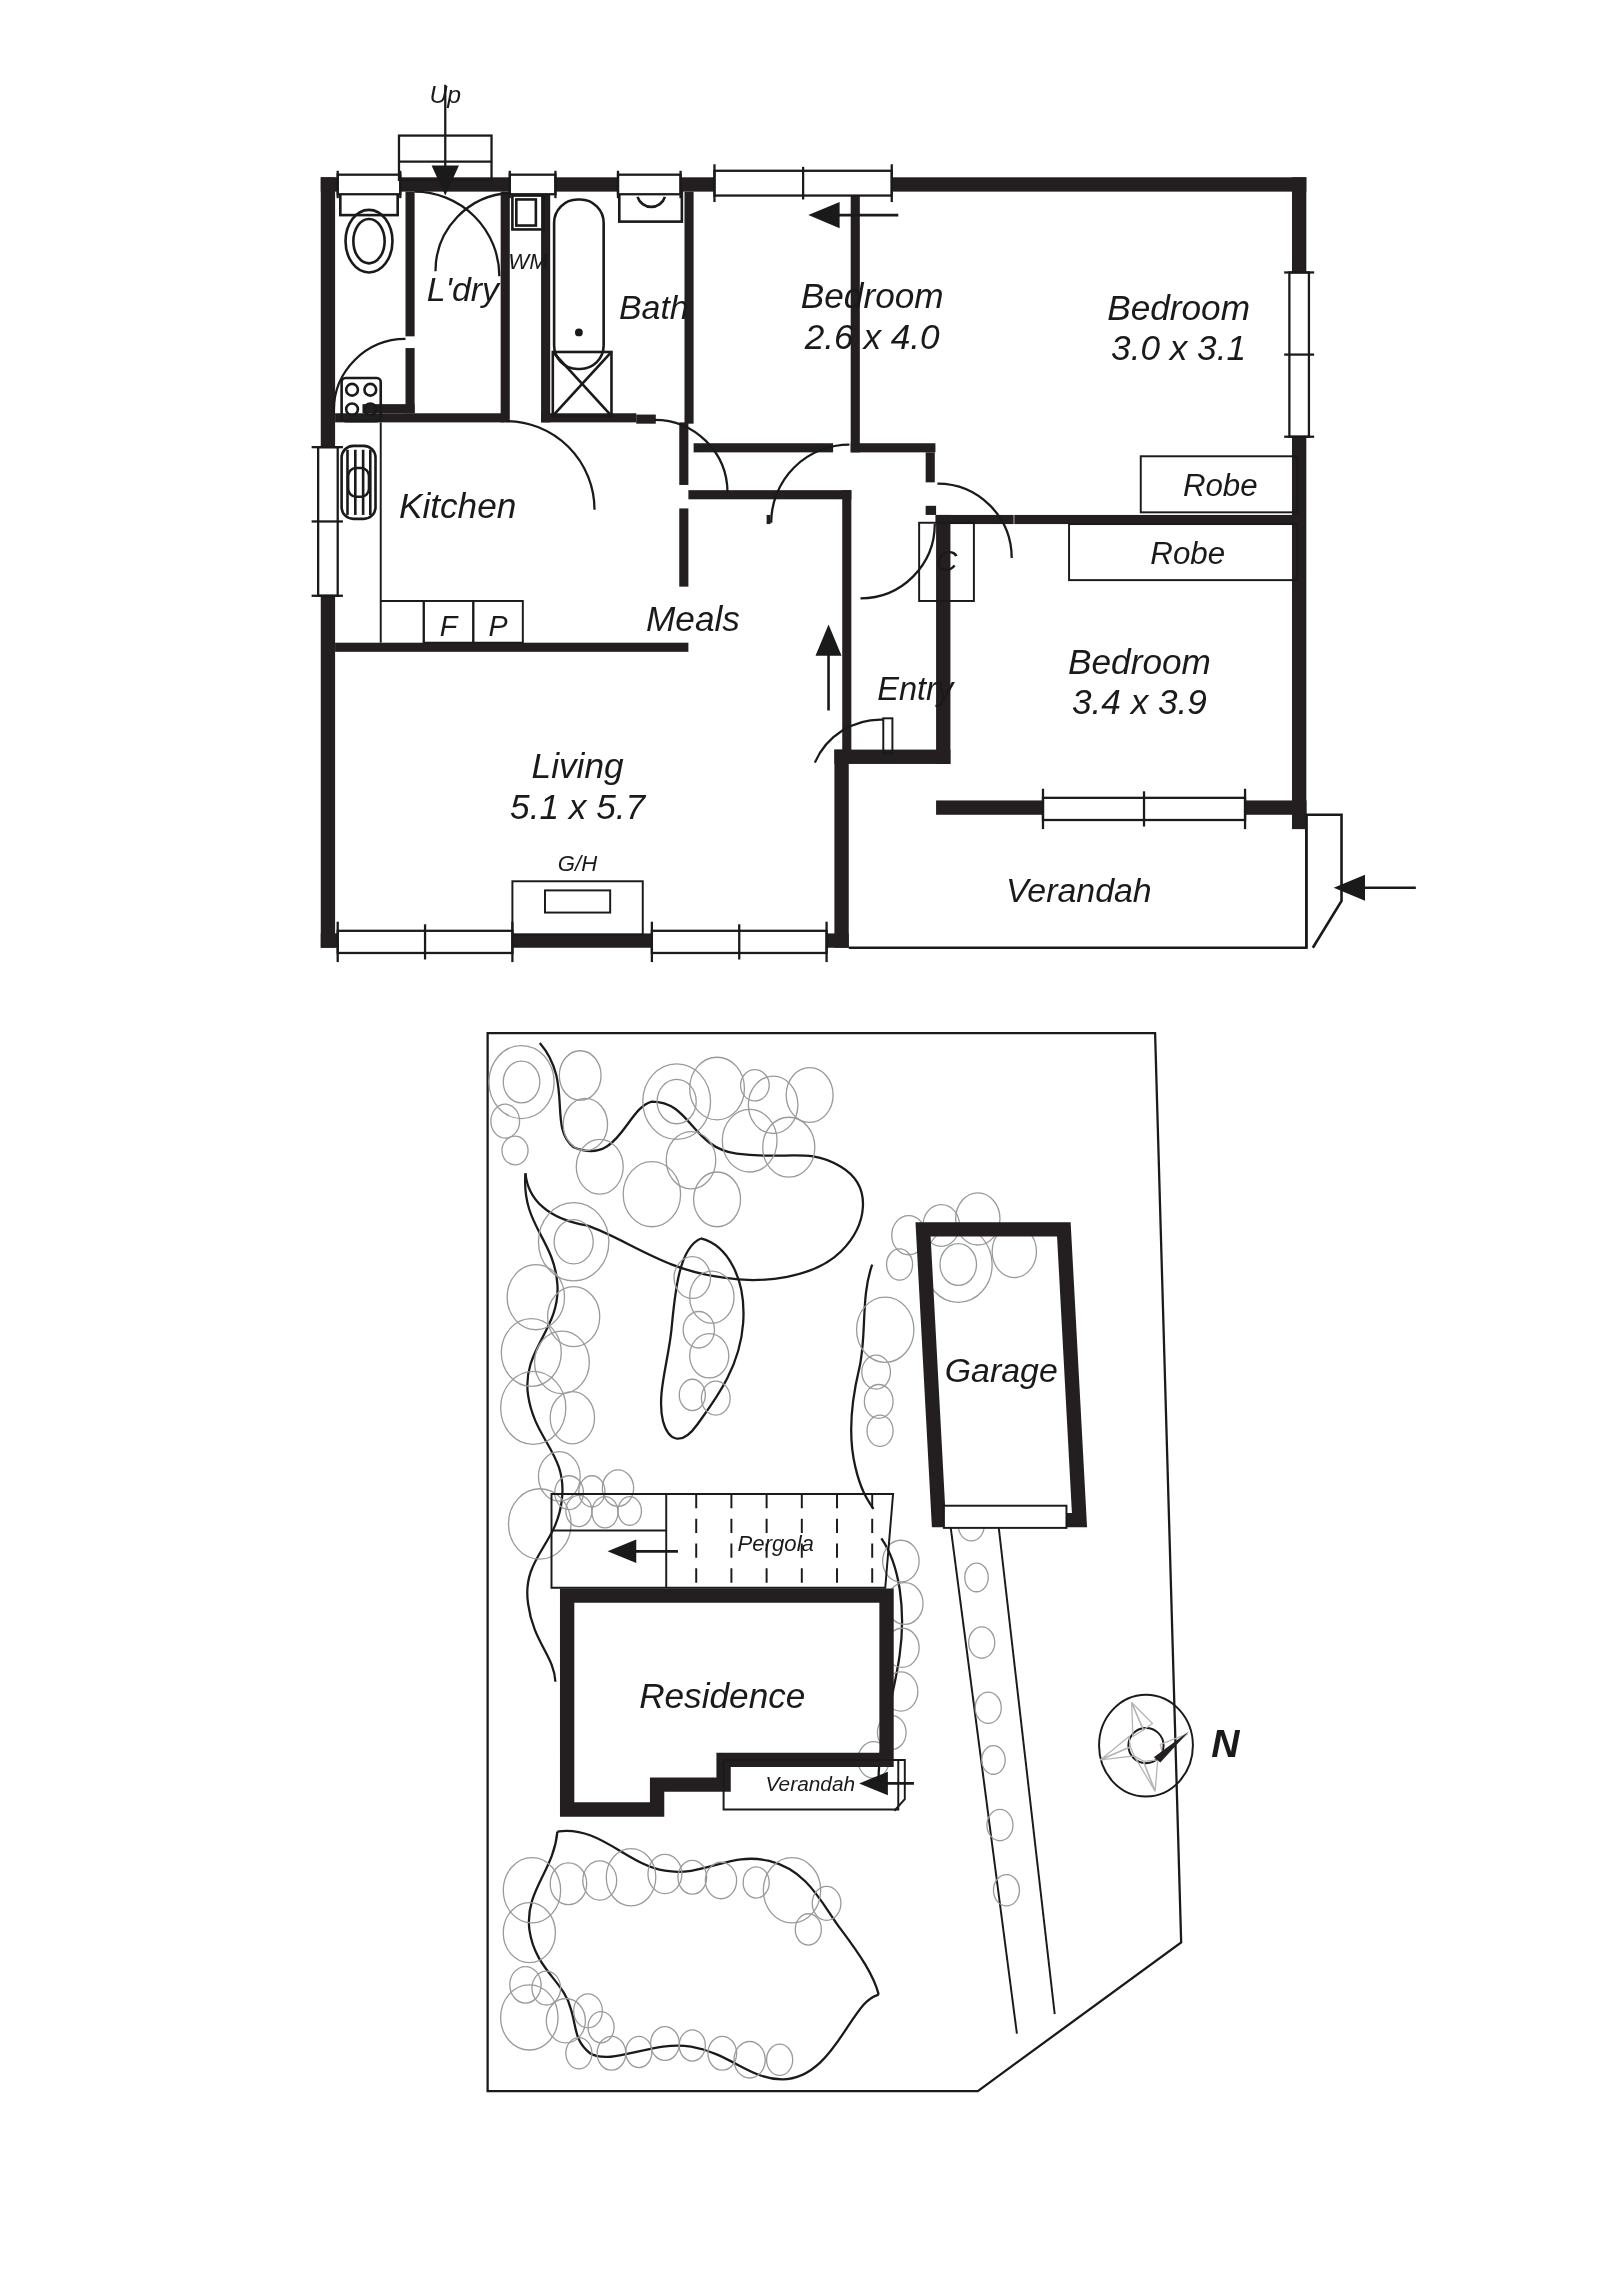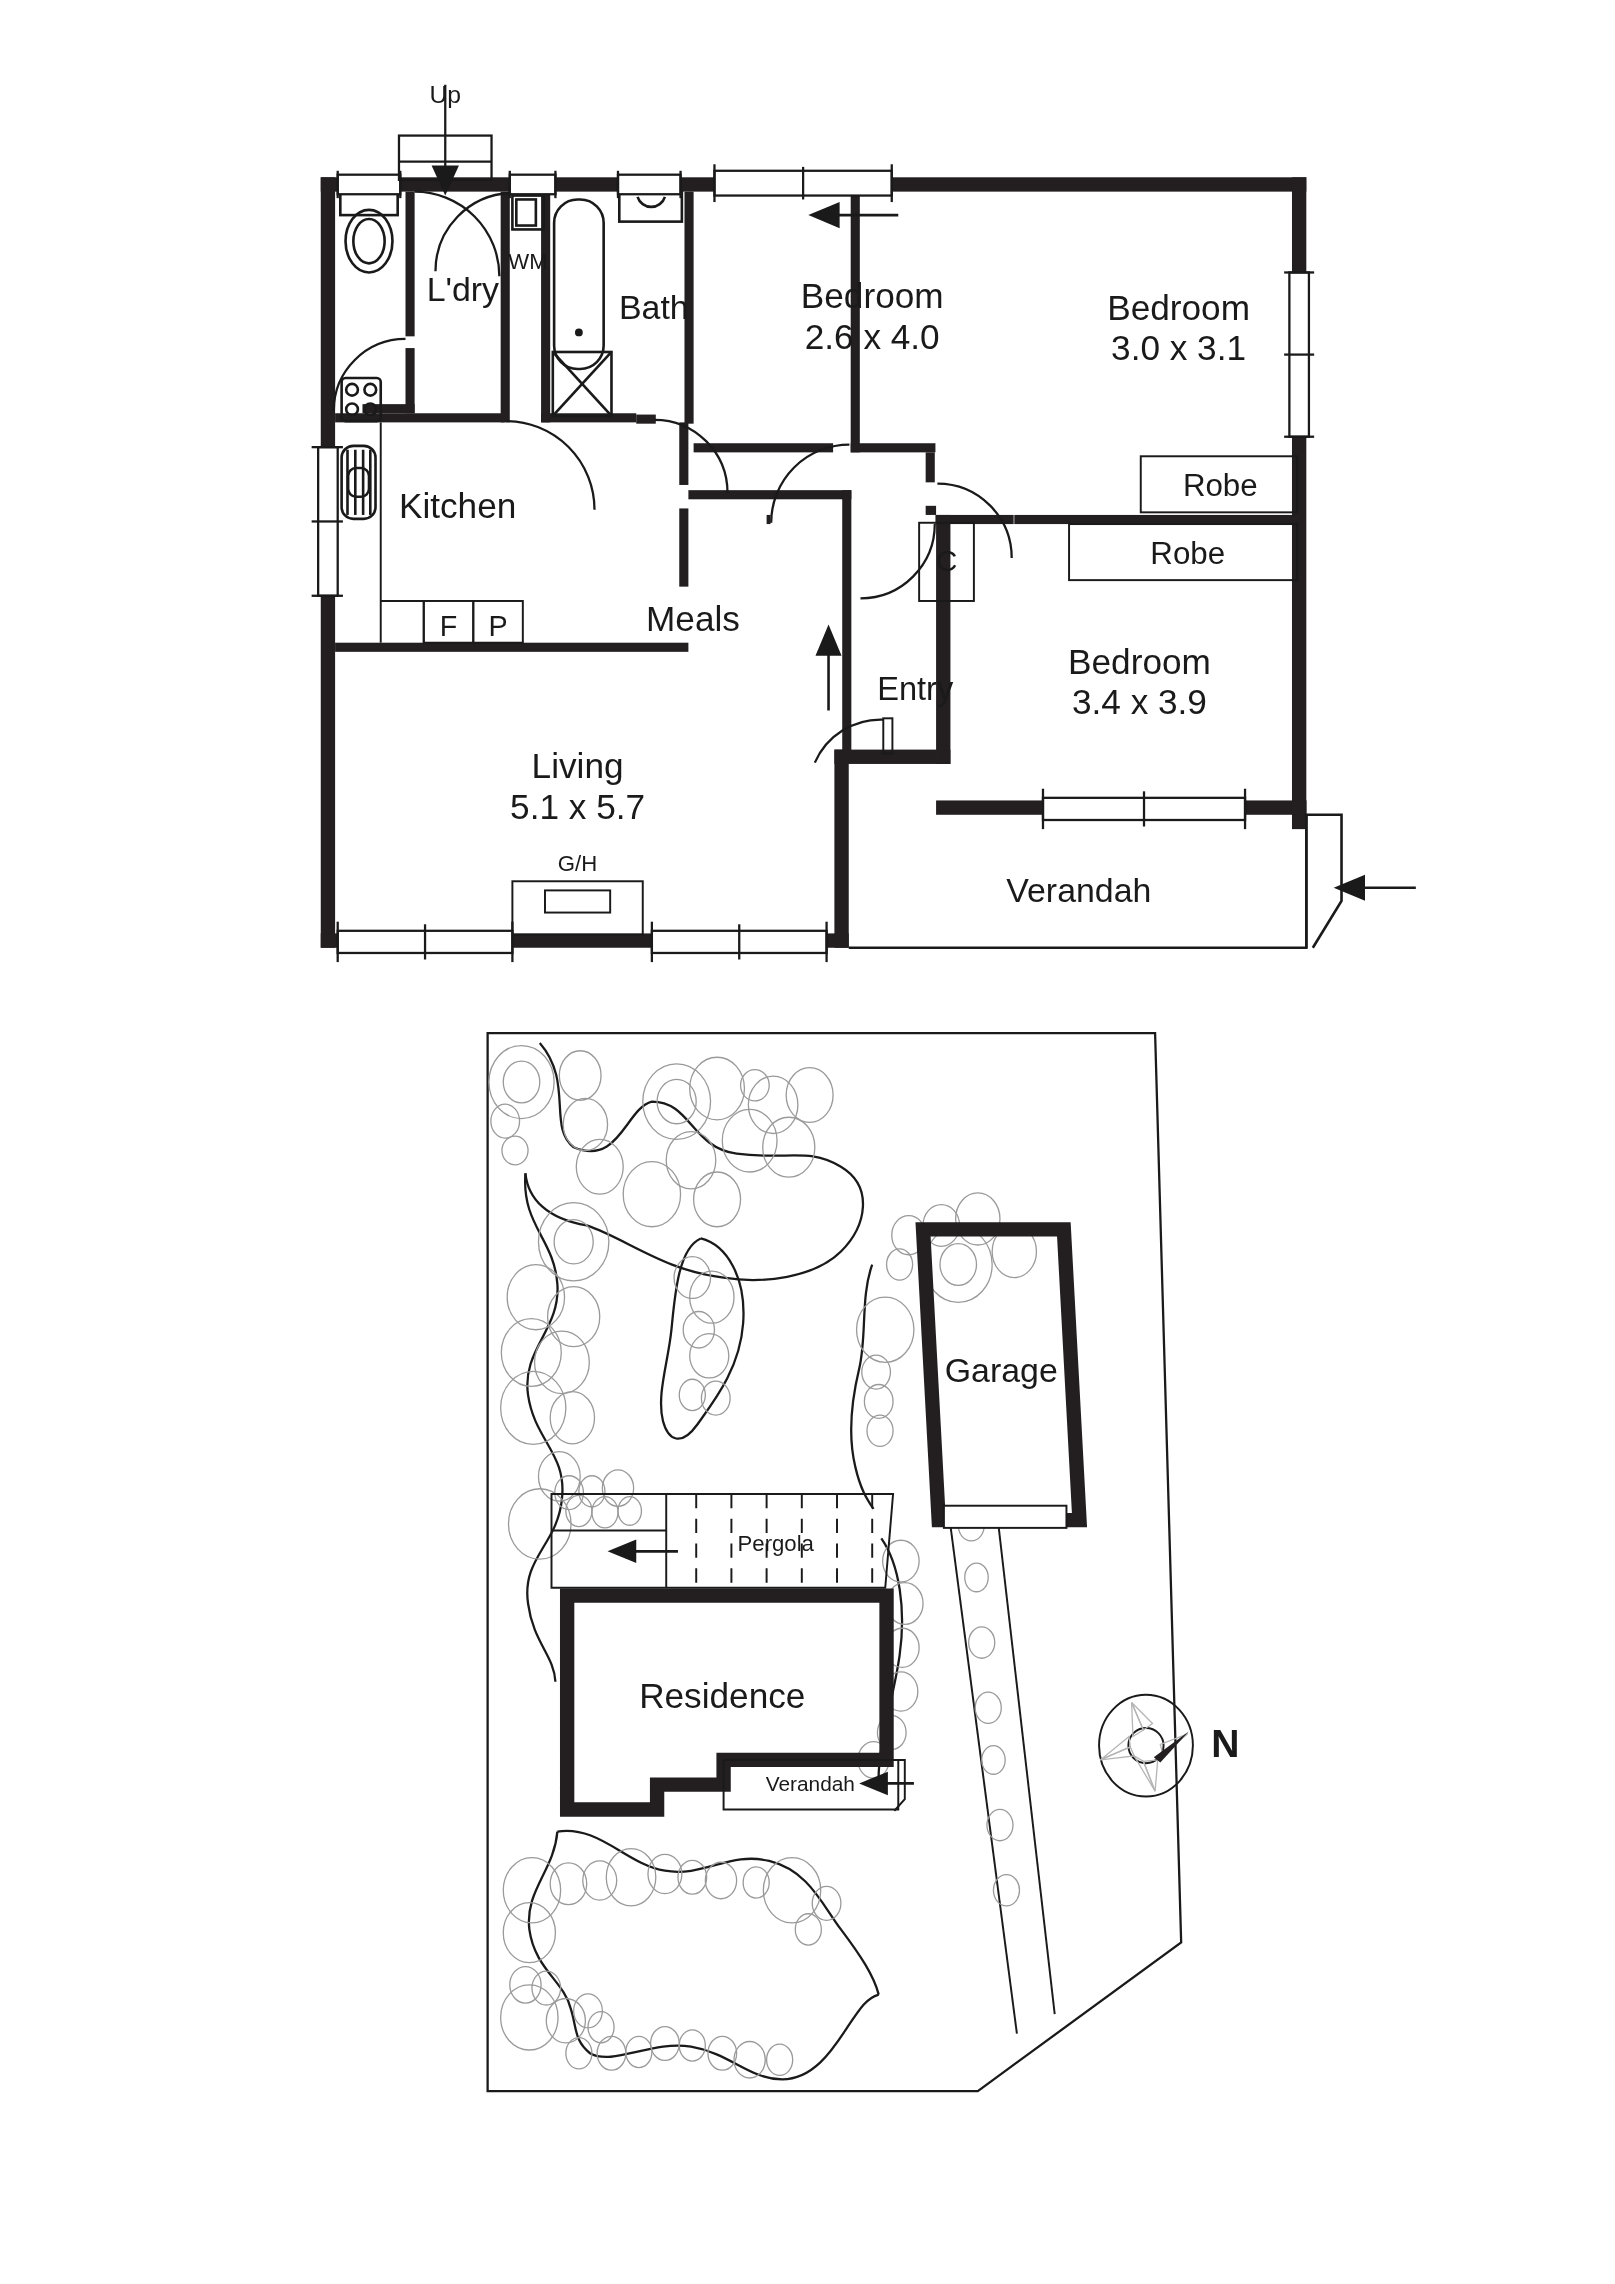--- a/index.html
+++ b/index.html
@@ -1,17 +1,17 @@
 <!DOCTYPE html>
 <html style="font-size:10.4px"><head>
 <meta charset="utf-8">
 <style>
   html,body{margin:0;padding:0;background:#ffffff;}
   body{width:1616px;height:2284px;font-family:"Liberation Sans",sans-serif;color:#1a1a1a;overflow:hidden;}
-  #stage{position:relative;width:1616px;height:2284px;background:#fff;}
+  #stage{position:relative;width:1616px;height:2284px;background:#fff;font-style:italic;}
   svg{display:block;}
   .lbl{font-family:"Liberation Sans",sans-serif;fill:#1a1a1a;}
 </style>
 </head>
 <body>
 
 <div id="stage">
 
 <svg width="1616" height="2284" viewBox="0 0 2479 3504" xmlns="http://www.w3.org/2000/svg">
 

